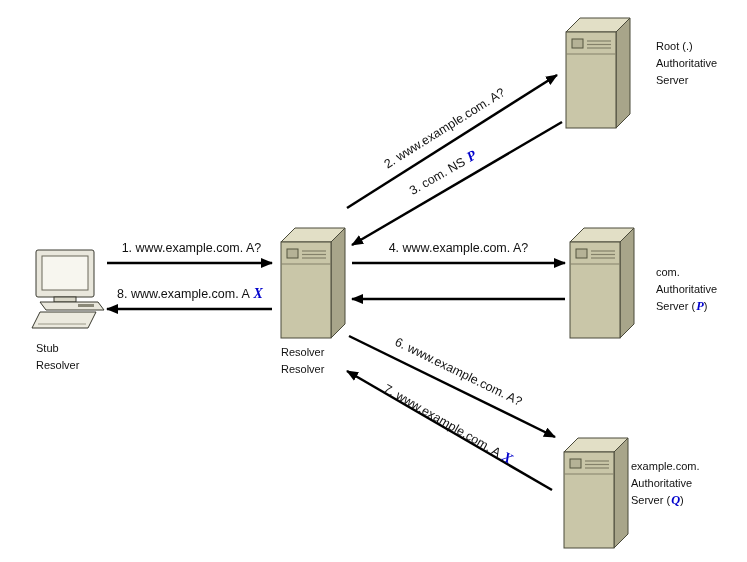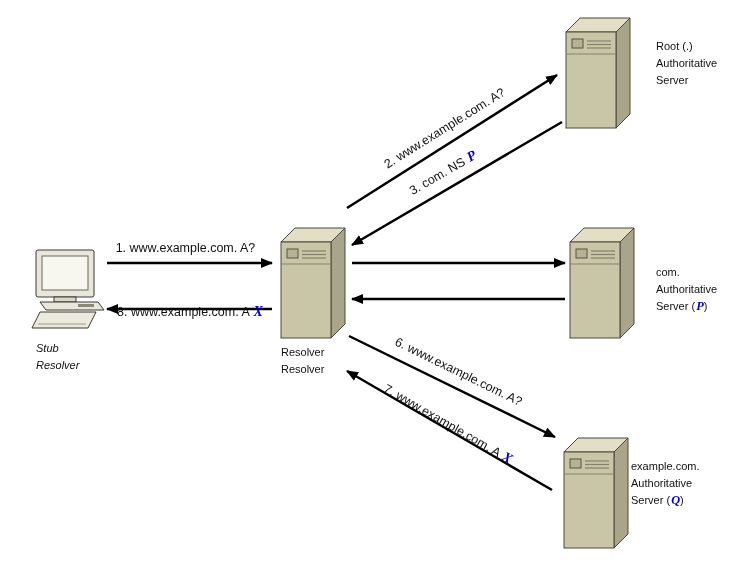--- a/index.html
+++ b/index.html
@@ -78,43 +78,43 @@
     <line x1="107" y1="263" x2="272" y2="263" stroke="#000" stroke-width="2.5" marker-end="url(#arrow)"></line>
     <line x1="272" y1="309" x2="107" y2="309" stroke="#000" stroke-width="2.5" marker-end="url(#arrow)"></line>
     <line x1="347" y1="208" x2="557" y2="75" stroke="#000" stroke-width="2.5" marker-end="url(#arrow)"></line>
     <line x1="562" y1="122" x2="352" y2="245" stroke="#000" stroke-width="2.5" marker-end="url(#arrow)"></line>
     <line x1="352" y1="263" x2="565" y2="263" stroke="#000" stroke-width="2.5" marker-end="url(#arrow)"></line>
     <line x1="565" y1="299" x2="352" y2="299" stroke="#000" stroke-width="2.5" marker-end="url(#arrow)"></line>
     <line x1="349" y1="336" x2="555" y2="437" stroke="#000" stroke-width="2.5" marker-end="url(#arrow)"></line>
     <line x1="552" y1="490" x2="347" y2="371" stroke="#000" stroke-width="2.5" marker-end="url(#arrow)"></line>
   </svg>
 
-  <div class="msg" style="left:186px; top:248px;">
+  <div class="msg" style="left:192px; top:248px;">
     <span>1. www.example.com. A?</span><span class="var"></span>
   </div>
   <div class="msg" style="left:445px; top:128px; --rot:-32deg;">
     <span>2. www.example.com. A?</span><span class="var"></span>
   </div>
   <div class="msg" style="left:443px; top:173px; --rot:-30deg;">
     <span>3. com. NS </span><span class="var">P</span>
   </div>
   <div class="msg" style="left:459px; top:248px;">
-    <span class="var"></span>
+    <span>4. www.example.com. A?</span><span class="var"></span>
   </div>
   <div class="msg" style="left:459px; top:372px; --rot:26deg;">
     <span>6. www.example.com. A?</span><span class="var"></span>
   </div>
   <div class="msg" style="left:448px; top:424px; --rot:30deg;">
     <span>7. www.example.com. A </span><span class="var">X</span>
   </div>
-  <div class="msg" style="left:190px; top:312px;">
+  <div class="msg" style="left:190px; top:294px;">
     <span>8. www.example.com. A </span><span class="var">X</span>
   </div>
 
-  <div class="node-label" style="left:36px; top:340px;font-style:italic;">
+  <div class="node-label" style="left:36px; top:340px;">
     <div>Stub</div>
     <div>Resolver</div>
   </div>
 
   <div class="node-label" style="left:281px; top:344px;">
     <div>Resolver</div>
     <div>Resolver</div>
   </div>
 
   <div class="node-label" style="left:656px; top:38px;">

